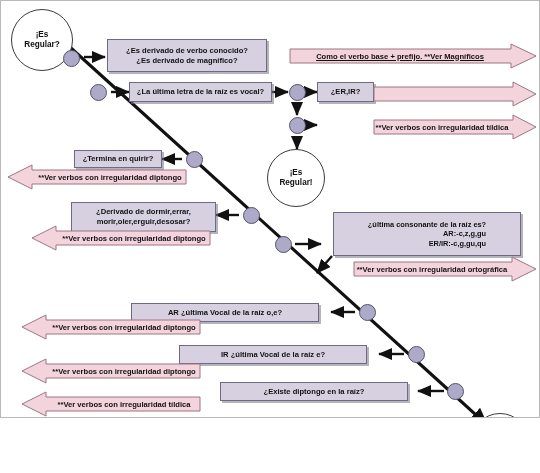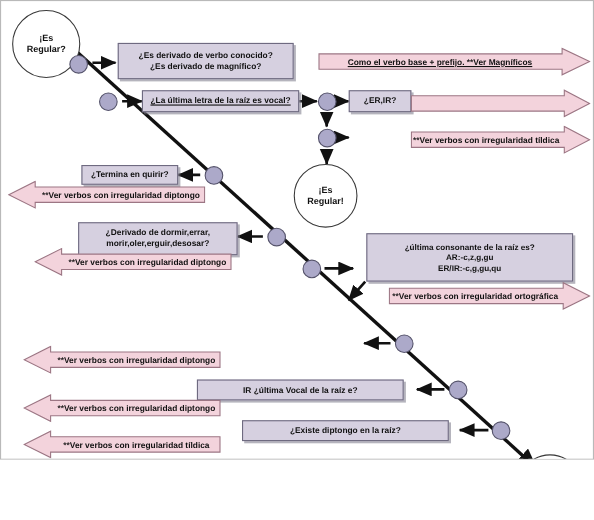--- a/index.html
+++ b/index.html
@@ -114,44 +114,47 @@
   <div class="node" style="left:407px;top:345px;width:17px;height:17px;"></div>
   <div class="node" style="left:446px;top:382px;width:17px;height:17px;"></div>
   <div class="node" style="left:288px;top:83px;width:17px;height:17px;"></div>
   <div class="node" style="left:288px;top:116px;width:17px;height:17px;"></div>
 
   <div class="box" style="left:106px;top:38px;width:160px;height:33px;">
     <span style="white-space:pre-line;">¿Es derivado de verbo conocido?
 ¿Es derivado de magnífico?</span>
   </div>
 
-  <div class="box" style="left:128px;top:81px;width:143px;height:20px;text-decoration:underline;">
+  <div class="box" style="left:128px;top:81px;width:143px;height:20px;">
     <span>¿La última letra de la raíz es vocal?</span>
   </div>
 
   <div class="box" style="left:316px;top:81px;width:57px;height:20px;justify-content:center;">
     <span>¿ER,IR?</span>
   </div>
 
 
   <div class="box" style="left:73px;top:149px;width:88px;height:18px;">
     <span>¿Termina en quirir?</span>
   </div>
 
   <div class="box" style="left:70px;top:201px;width:145px;height:30px;">
     <span style="white-space:pre-line;">¿Derivado de dormir,errar,
 morir,oler,erguir,desosar?</span>
   </div>
 
   <div class="box wide" style="left:332px;top:211px;width:188px;height:44px;">
-    <span style="white-space:pre-line;">¿última consonante de la raíz es?
+    <span style="white-space:pre-line;text-align:right;">¿última consonante de la raíz es?
 AR:-c,z,g,gu
 ER/IR:-c,g,gu,qu</span>
   </div>
 
+  <div class="box" style="left:130px;top:302px;width:188px;height:19px;">
+    <span>AR ¿última Vocal de la raíz o,e?</span>
+  </div>
 
   <div class="box" style="left:178px;top:344px;width:188px;height:19px;">
     <span>IR ¿última Vocal de la raíz e?</span>
   </div>
 
   <div class="box" style="left:219px;top:381px;width:188px;height:19px;">
     <span>¿Existe diptongo en la raíz?</span>
   </div>
 
   <div class="arrowbox right" style="left:288px;top:42px;width:248px;height:26px;text-decoration:underline;">

